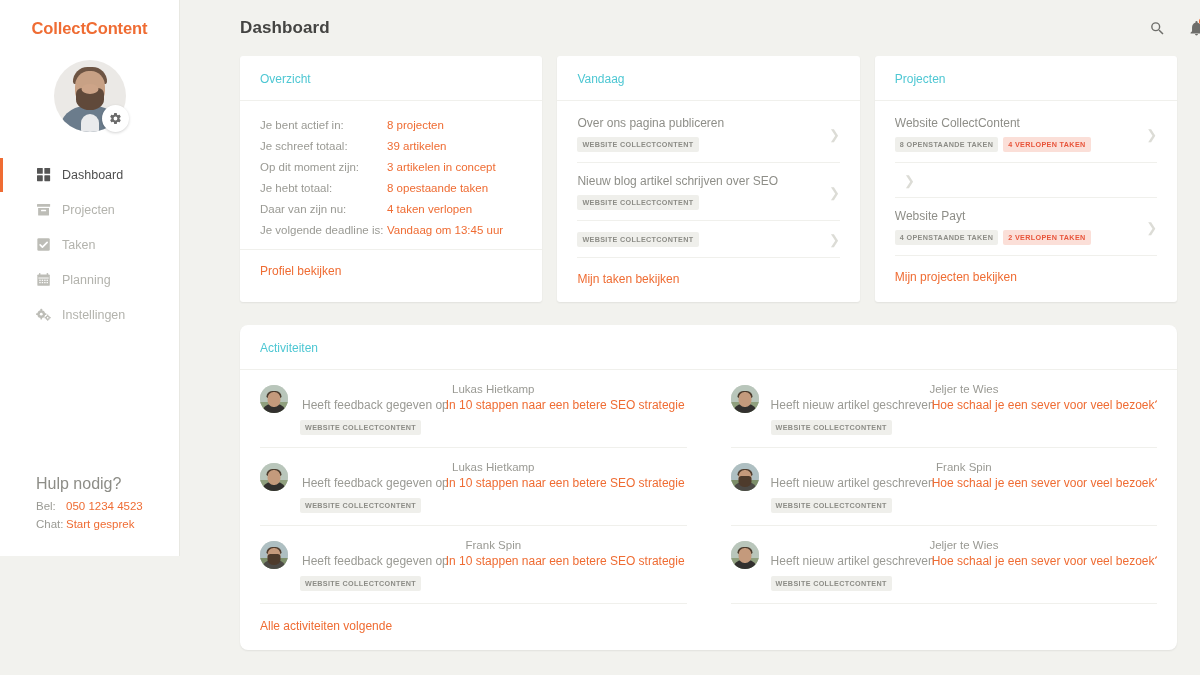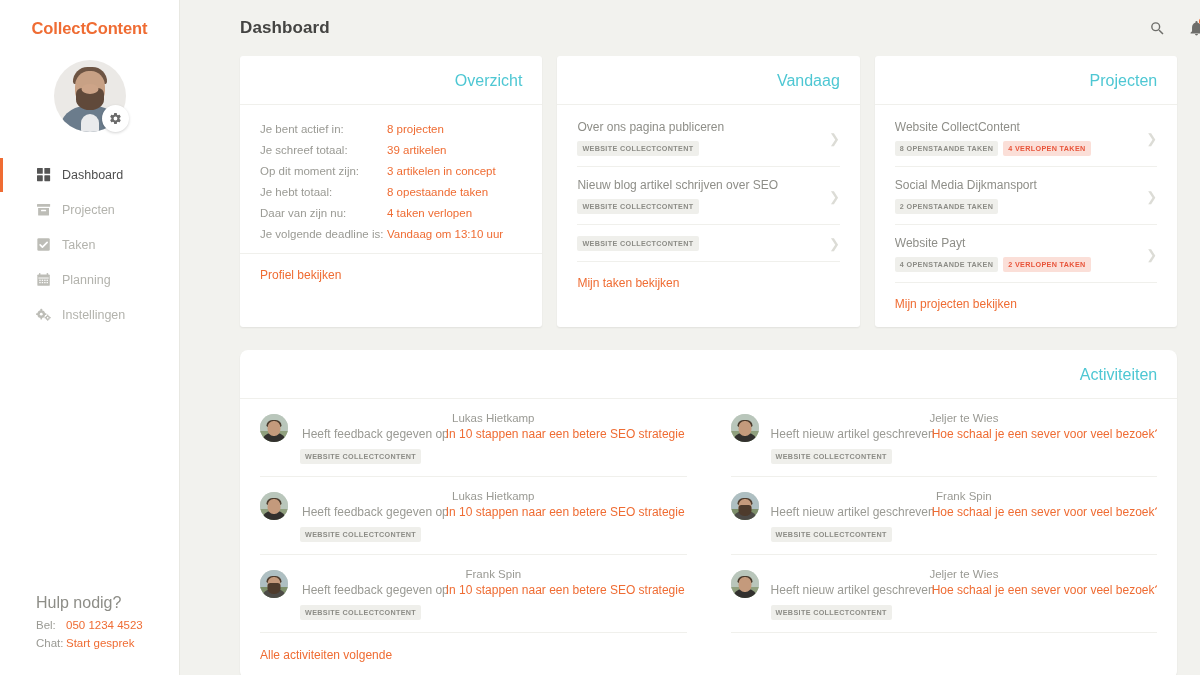--- a/index.html
+++ b/index.html
@@ -6,21 +6,21 @@
   html, body {
     width: 1200px; height: 675px;
     font-family: "Liberation Sans", sans-serif;
     background: #f2f2ee;
     overflow: hidden;
   }
   .app { display: flex; width: 1200px; height: 675px; }
 
   
   .sidebar {
-    width: 180px; height: 675px;
+    width: 180px; height: 556px;
     background: #ffffff;
     border-right: 1px solid #e8e8e2;
     position: relative;
     flex: 0 0 180px;
   }
   .logo {
     text-align: center;
     margin-top: 19px;
     font-size: 16.5px;
     font-weight: bold;
@@ -154,21 +154,21 @@
     background: #ffffff;
     border-radius: 3px;
     box-shadow: 0 1px 2px rgba(0,0,0,.07);
     flex: 1;
   }
   .card-head {
     padding: 16px 20px 14px;
     border-bottom: 1px solid #f0f0ec;
   }
   .card-title {
-    color: #4ec7d3; font-size: 16px; font-weight: normal; text-align: right;
+    color: #4ec7d3; font-size: 12px; font-weight: normal;
   }
   .card-body { padding: 13px 20px 0; }
   .card-foot {
     padding: 11px 20px 15px;
     border-top: 1px solid #f0f0ec;
     margin-top: 9px;
   }
   .card-link {
     color: #ef6c33; font-size: 12px; cursor: pointer;
   }
@@ -427,21 +427,21 @@
             <div class="stat-row">
               <span class="stat-label">Je hebt totaal:</span>
               <span class="stat-value">8 opestaande taken</span>
             </div>
             <div class="stat-row">
               <span class="stat-label">Daar van zijn nu:</span>
               <span class="stat-value">4  taken verlopen</span>
             </div>
             <div class="stat-row">
               <span class="stat-label">Je volgende deadline is:</span>
-              <span class="stat-value">Vandaag om 13:10 uur</span>
+              <span class="stat-value">Vandaag om 13:45 uur</span>
             </div>
           </div>
           <div class="card-foot">
             <span class="card-link">Profiel bekijken</span>
           </div>
         </section>
 
         <section class="card">
           <div class="card-head">
             <div class="card-title">Vandaag</div>
@@ -488,26 +488,20 @@
               <div class="li-main">
                 <div class="li-title">Website CollectContent</div>
                 <div class="li-tags">
                   <span class="tag">8 OPENSTAANDE TAKEN</span>
                   <span class="tag danger">4 VERLOPEN TAKEN</span>
                 </div>
               </div>
               <span class="chev">❯</span>
             </div>
             <div class="list-item">
-              <div class="li-main">
-                <div class="li-title">Social Media Dijkmansport</div>
-                <div class="li-tags">
-                  <span class="tag">2 OPENSTAANDE TAKEN</span>
-                </div>
-              </div>
               <span class="chev">❯</span>
             </div>
             <div class="list-item">
               <div class="li-main">
                 <div class="li-title">Website Payt</div>
                 <div class="li-tags">
                   <span class="tag">4 OPENSTAANDE TAKEN</span>
                   <span class="tag danger">2  VERLOPEN TAKEN</span>
                 </div>
               </div>

